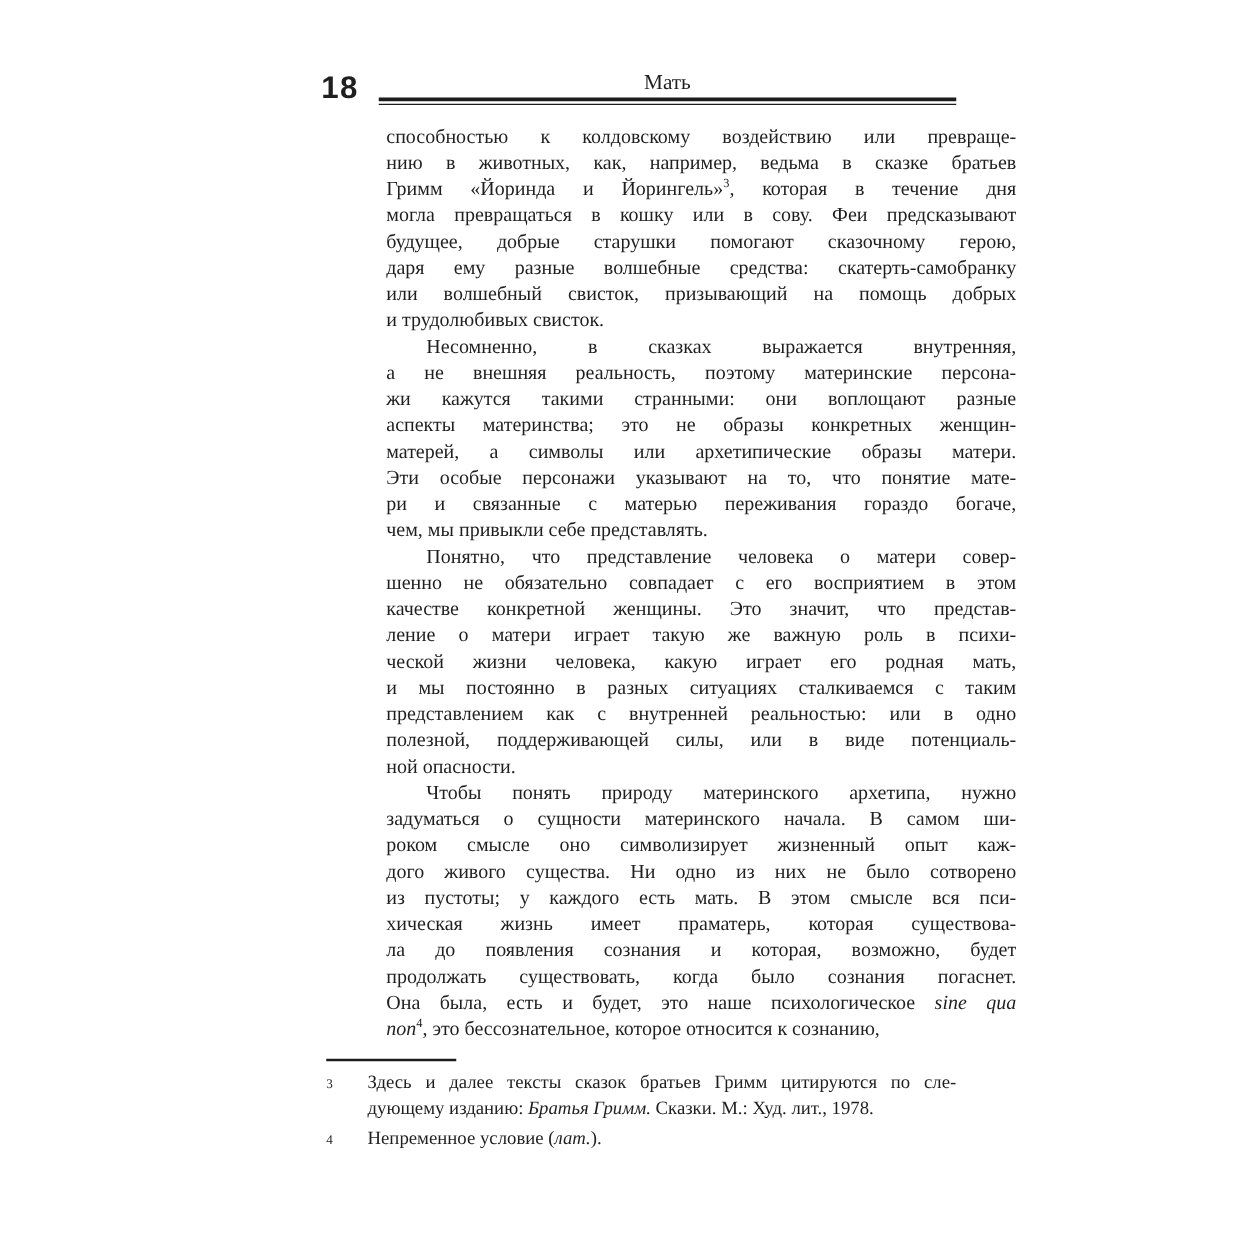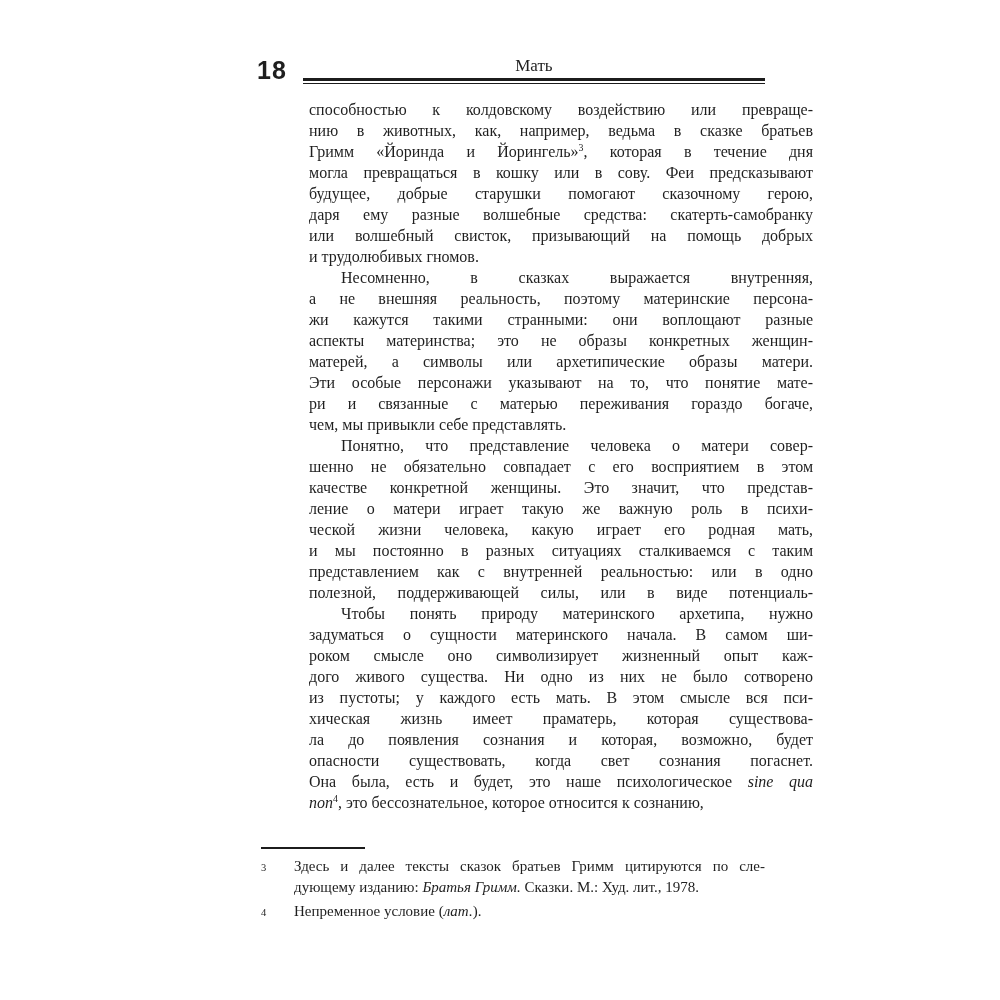--- a/index.html
+++ b/index.html
@@ -99,51 +99,52 @@
 
   <div class="body-text">
       <div>
         <div class="line"><span>способностью к колдовскому воздействию или превраще-</span></div>
         <div class="line"><span>нию в животных, как, например, ведьма в сказке братьев</span></div>
         <div class="line"><span>Гримм «Йоринда и Йорингель»</span><sup>3</sup><span>, которая в течение дня</span></div>
         <div class="line"><span>могла превращаться в кошку или в сову. Феи предсказывают</span></div>
         <div class="line"><span>будущее, добрые старушки помогают сказочному герою,</span></div>
         <div class="line"><span>даря ему разные волшебные средства: скатерть-самобранку</span></div>
         <div class="line"><span>или волшебный свисток, призывающий на помощь добрых</span></div>
-        <div class="line last"><span>и трудолюбивых гномов.</span></div>
+        <div class="line last"><span>и трудолюбивых свисток.</span></div>
       </div>
       <div>
         <div class="line indent"><span>Несомненно, в сказках выражается внутренняя,</span></div>
         <div class="line"><span>а не внешняя реальность, поэтому материнские персона-</span></div>
         <div class="line"><span>жи кажутся такими странными: они воплощают разные</span></div>
         <div class="line"><span>аспекты материнства; это не образы конкретных женщин-</span></div>
         <div class="line"><span>матерей, а символы или архетипические образы матери.</span></div>
         <div class="line"><span>Эти особые персонажи указывают на то, что понятие мате-</span></div>
         <div class="line"><span>ри и связанные с матерью переживания гораздо богаче,</span></div>
         <div class="line last"><span>чем, мы привыкли себе представлять.</span></div>
       </div>
       <div>
         <div class="line indent"><span>Понятно, что представление человека о матери совер-</span></div>
         <div class="line"><span>шенно не обязательно совпадает с его восприятием в этом</span></div>
         <div class="line"><span>качестве конкретной женщины. Это значит, что представ-</span></div>
         <div class="line"><span>ление о матери играет такую же важную роль в психи-</span></div>
         <div class="line"><span>ческой жизни человека, какую играет его родная мать,</span></div>
         <div class="line"><span>и мы постоянно в разных ситуациях сталкиваемся с таким</span></div>
         <div class="line"><span>представлением как с внутренней реальностью: или в одно</span></div>
         <div class="line"><span>полезной, поддерживающей силы, или в виде потенциаль-</span></div>
+        <div class="line last"><span>ной опасности.</span></div>
       </div>
       <div>
         <div class="line indent"><span>Чтобы понять природу материнского архетипа, нужно</span></div>
         <div class="line"><span>задуматься о сущности материнского начала. В самом ши-</span></div>
         <div class="line"><span>роком смысле оно символизирует жизненный опыт каж-</span></div>
         <div class="line"><span>дого живого существа. Ни одно из них не было сотворено</span></div>
         <div class="line"><span>из пустоты; у каждого есть мать. В этом смысле вся пси-</span></div>
         <div class="line"><span>хическая жизнь имеет праматерь, которая существова-</span></div>
         <div class="line"><span>ла до появления сознания и которая, возможно, будет</span></div>
-        <div class="line"><span>опасности существовать, когда свет сознания погаснет.</span></div>
+        <div class="line"><span>продолжать существовать, когда было сознания погаснет.</span></div>
         <div class="line"><span>Она была, есть и будет, это наше психологическое </span><span class="it">sine qua</span></div>
         <div class="line last"><span class="it">non</span><sup>4</sup><span>, это бессознательное, которое относится к сознанию,</span></div>
       </div>
     </div>
 
   <div class="fn-block">
     <div class="fn-rule"></div>
     <div id="fn-list">
         <div class="footnote">
           <div class="fn-marker">3</div>

